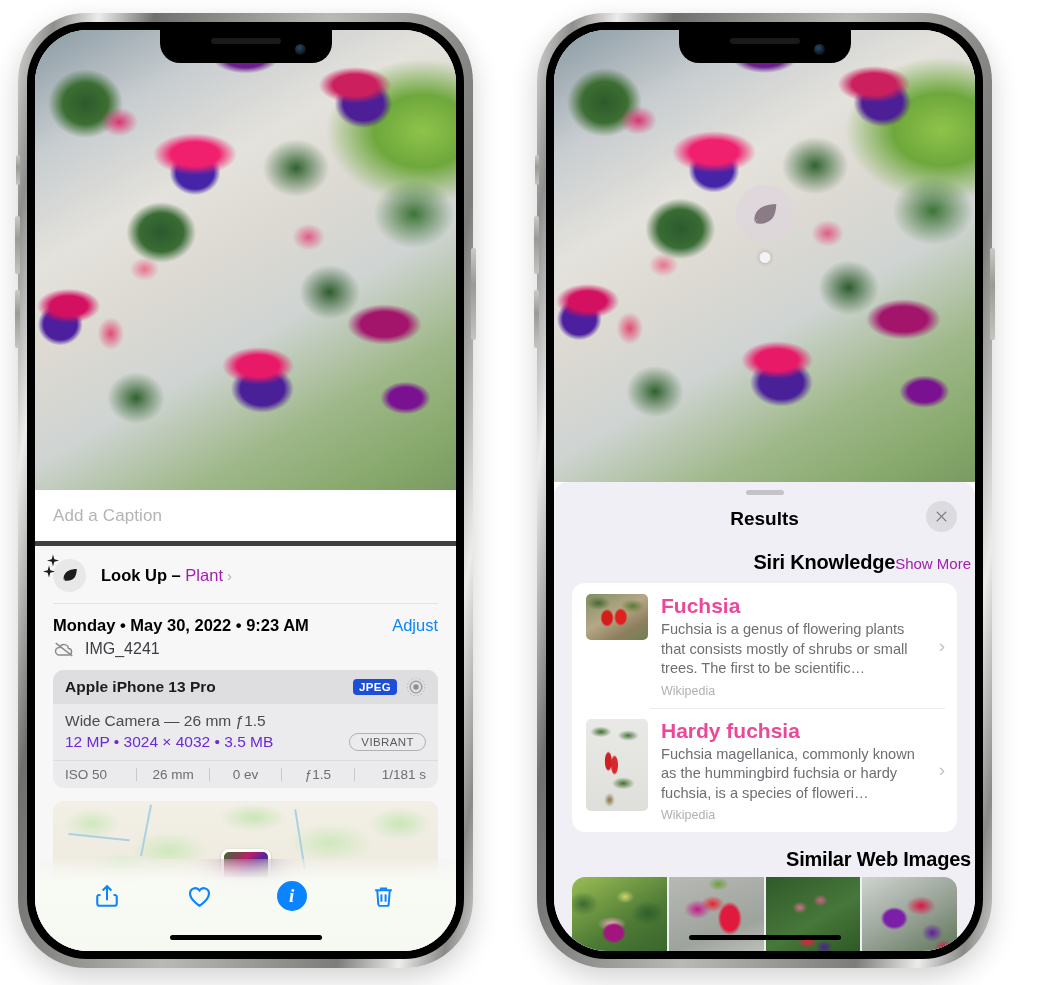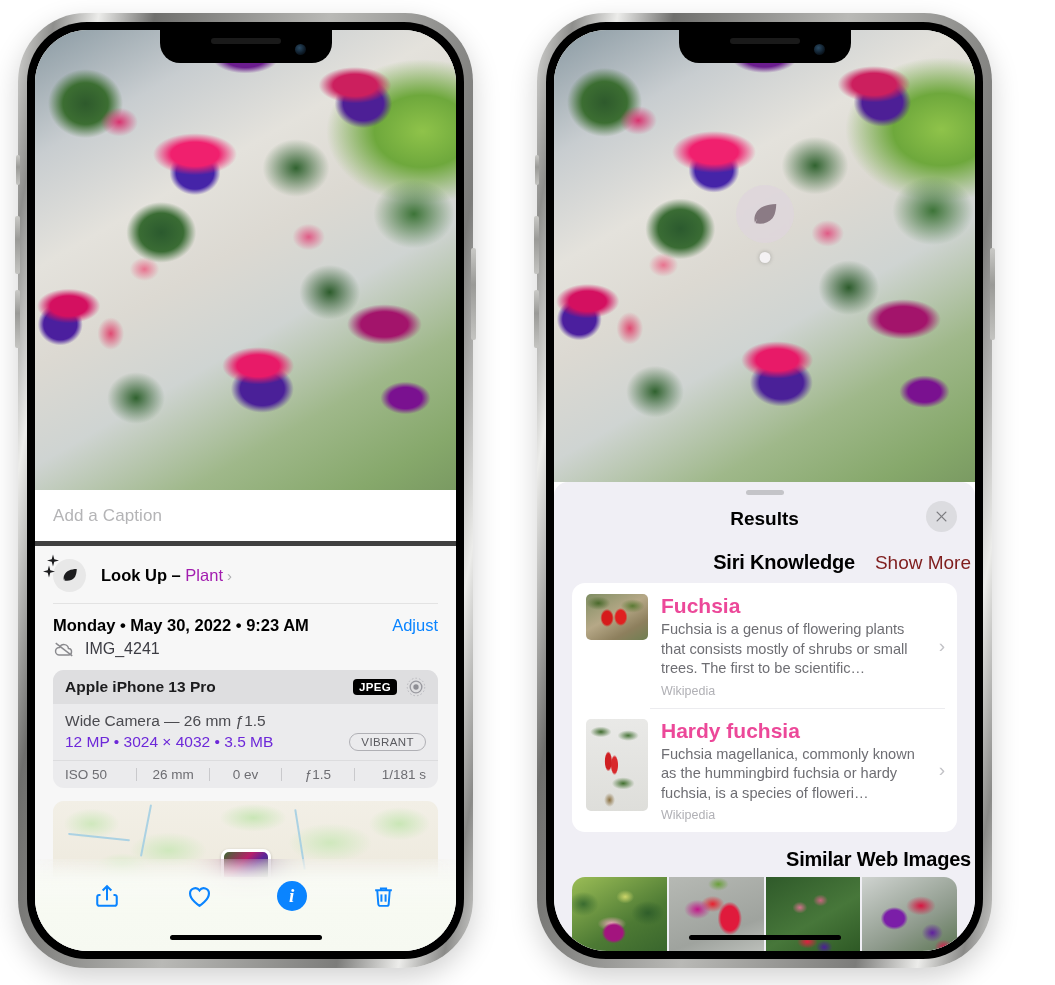--- a/index.html
+++ b/index.html
@@ -178,21 +178,21 @@
     background: #ebebed;
   }
   .exif-head {
     background: #dedee0;
     display:flex; align-items:center; justify-content:space-between;
     padding: 7px 12px;
   }
   .exif-device { font-size: 15.5px; font-weight: 700; color:#1c1c1e; }
   .exif-head-right { display:flex; align-items:center; gap:9px; }
   .jpeg-badge {
-    background:#000000; color:#fff; font-size:11.5px; font-weight:600;
+    background:#1d4ed8; color:#fff; font-size:11.5px; font-weight:600;
     padding: 2px 6px; border-radius: 4px; letter-spacing:.3px;
   }
   .hdr-ring { width:20px; height:20px; }
   .exif-body { padding: 8px 12px 9px 12px; }
   .exif-lens { font-size: 15.5px; color:#4b4b50; margin-bottom: 3px; }
   .exif-line2 { display:flex; align-items:center; justify-content:space-between; }
   .exif-size { font-size: 15.5px; color:#6d28d9; }
   .vibrant-pill {
     border:1px solid #b0b0b5; border-radius: 11px;
     font-size: 11.5px; color:#5a5a5f; letter-spacing:.4px;
@@ -283,21 +283,21 @@
     background:#dcdce0;
     display:flex; align-items:center; justify-content:center;
   }
   .close-btn svg { width:15px; height:15px; stroke:#7c7c80; stroke-width:2.2; }
 
   .sec-head {
     display:flex; align-items:baseline; justify-content:flex-end;
     padding: 8px 4px 9px 20px;
   }
   .sec-title { font-size:20px; font-weight:700; color:#000; letter-spacing:-.2px; }
-  .show-more { font-size:19px; color:#7f1d1d;margin-left:20px; }
+  .show-more { font-size:15px; color:#a21caf; }
 
   .knowledge-card {
     margin: 0 18px; background:#fff; border-radius:13px; overflow:hidden;
   }
   .k-row { display:flex; align-items:flex-start; padding: 11px 12px 10px 14px; position:relative; }
   .k-row + .k-row:before {
     content:""; position:absolute; left:78px; right:12px; top:0; height:1px; background:#ececef;
   }
   .k-thumb { width:62px; height:46px; border-radius:5px; flex:none; margin-right:13px; overflow:hidden; }
   .k-thumb.tall { height:92px; }

